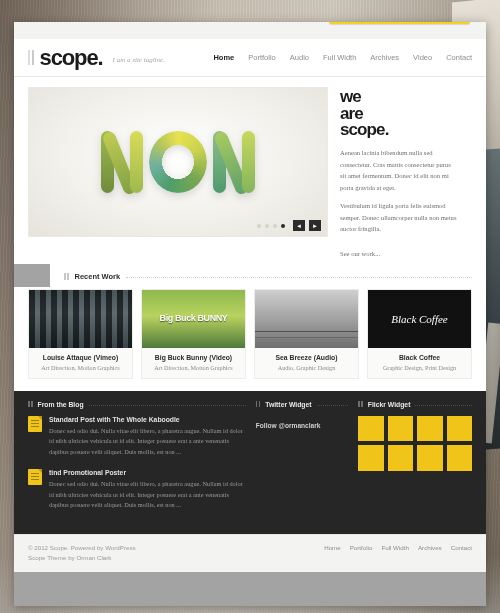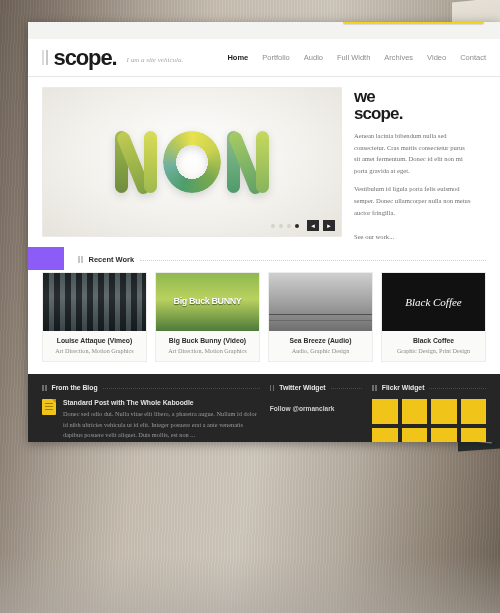--- a/index.html
+++ b/index.html
@@ -45,25 +45,25 @@
   }
   .obj-pen {
     position:absolute; right:2px; bottom:170px; width:16px; height:120px;
     background: linear-gradient(90deg,#d8d2c6,#aea79a);
     transform: rotate(6deg);
     opacity:.8;
   }
 
   
   .page {
-    position: absolute; left: 28px; top: 22px;
-    width: 472px; height: 420px;
+    position: absolute; left: 14px; top: 22px;
+    width: 472px; height: 584px;
     z-index: 5;
     box-shadow: 0 2px 10px rgba(0,0,0,.35);
-    background: #8b5cf6;
+    background: #a3a3a3;
     overflow: hidden;
   }
 
   
   .topbar {
     height: 17px;
     background: #f3f3f1;
     position: relative;
   }
   .contact-pill {
@@ -299,21 +299,21 @@
   </div>
 
   <div class="header">
     <div class="logo-wrap">
       <span class="logo-bars">
           <i></i>
           <i></i>
         </span>
       <span class="logo-text">scope.</span>
     </div>
-    <span class="tagline">I am a site vehicula.</span>
+    <span class="tagline">I am a site tagline.</span>
     <nav class="mainnav">
       <a href="#" class="active">Home</a>
       <a href="#">Portfolio</a>
       <a href="#">Audio</a>
       <a href="#">Full Width</a>
       <a href="#">Archives</a>
       <a href="#">Video</a>
       <a href="#">Contact</a>
     </nav>
   </div>
@@ -344,20 +344,21 @@
           <b></b>
           <b class="on"></b>
         </span>
         <span class="navbtn">◄</span>
         <span class="navbtn">►</span>
       </div>
     </div>
     <div class="hero-txt">
       <div class="hero-h">
         <div>we</div>
+        <div>are</div>
         <div>scope.</div>
       </div>
       <p class="hero-p">Aenean lacinia bibendum nulla sed consectetur. Cras mattis consectetur purus sit amet fermentum. Donec id elit non mi porta gravida at eget.</p>
       <p class="hero-p">Vestibulum id ligula porta felis euismod semper. Donec ullamcorper nulla non metus auctor fringilla.</p>
       <a href="#" class="hero-link">See our work...</a>
     </div>
   </div>
 
   <div class="sec-wrap">
     <div class="sec-head">

